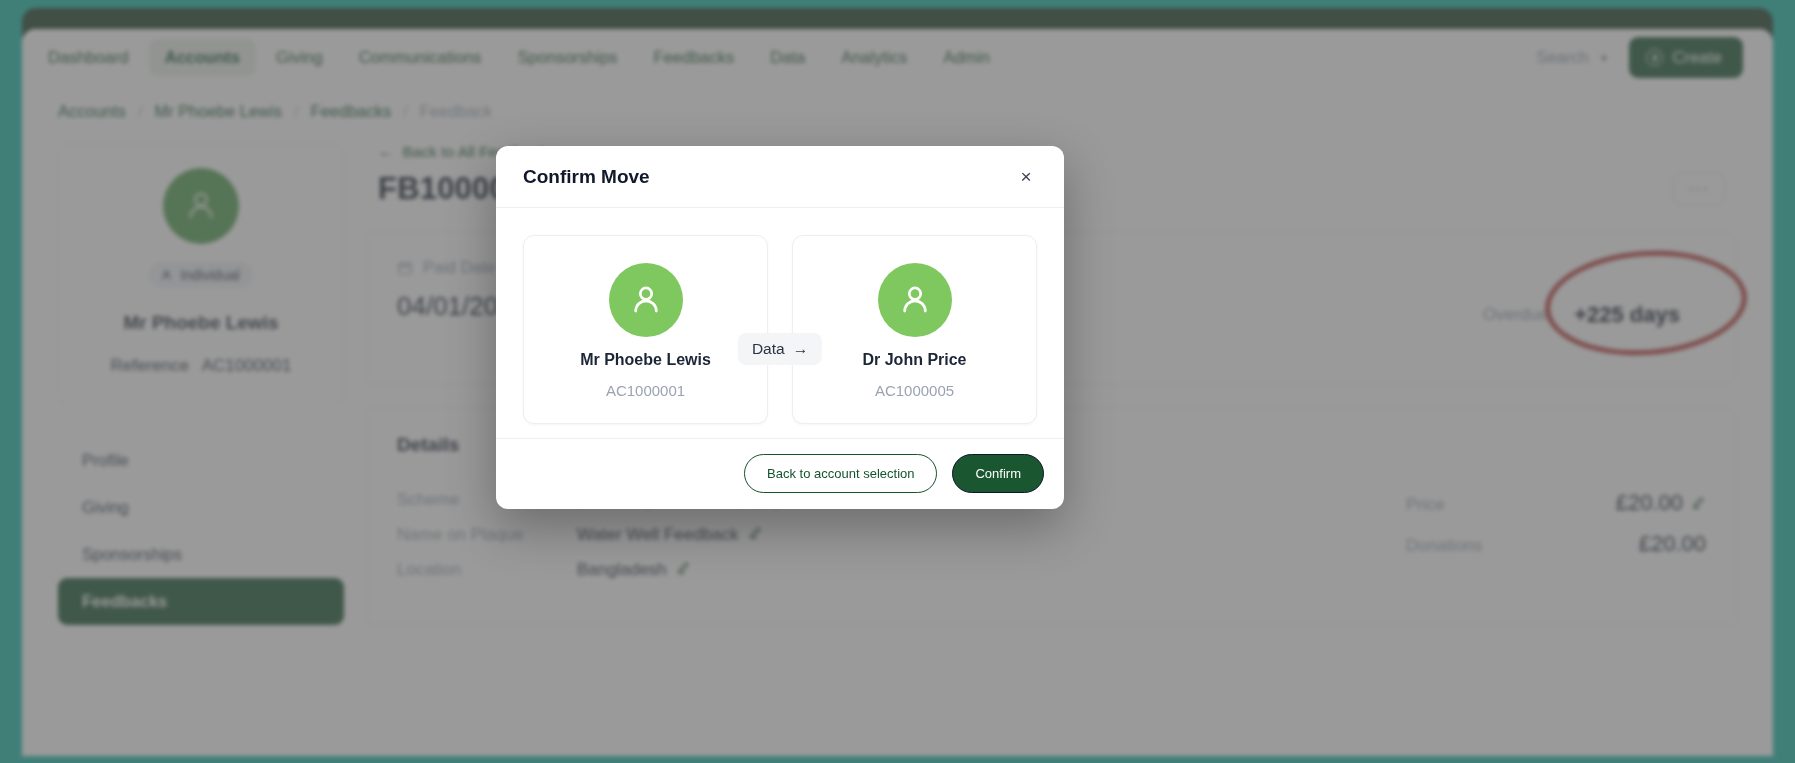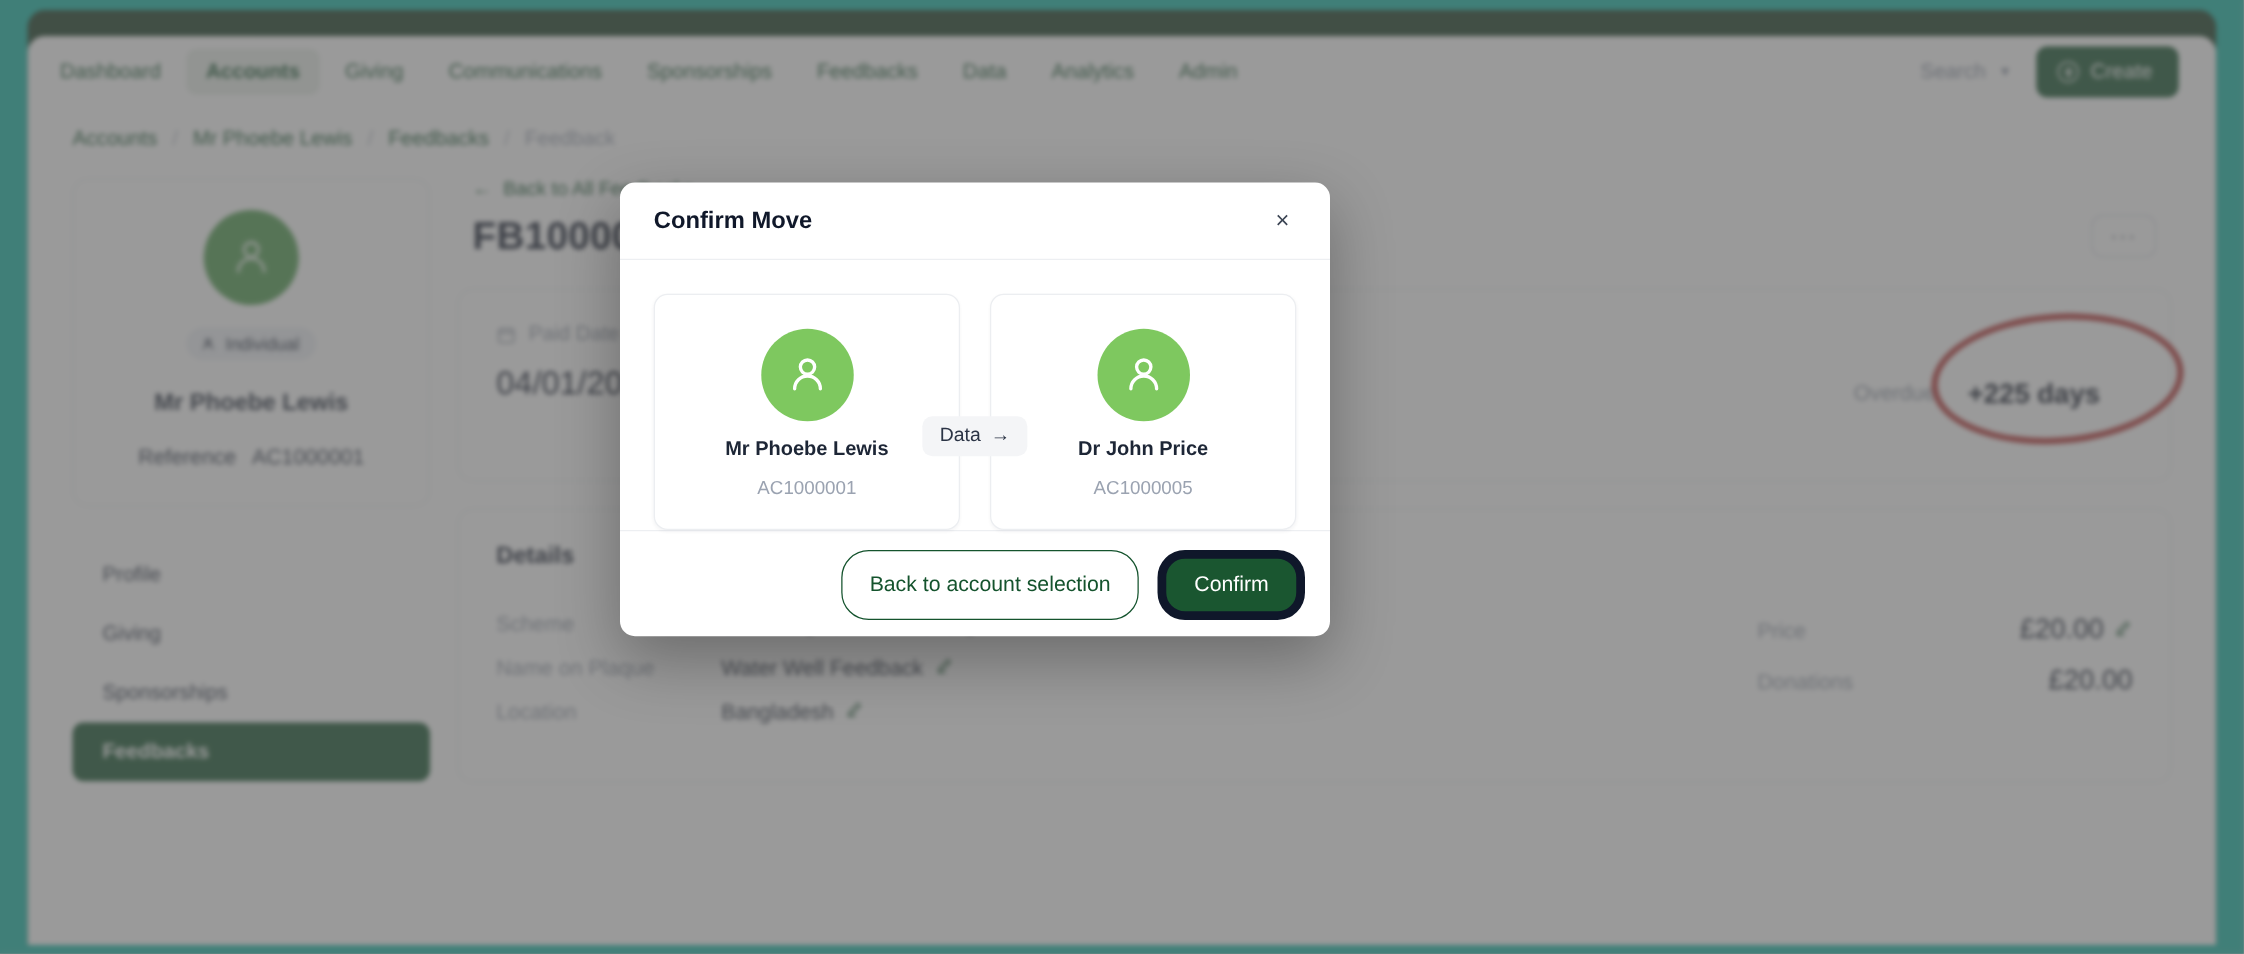--- a/index.html
+++ b/index.html
@@ -294,33 +294,33 @@
     white-space: nowrap;
     z-index: 3;
   }
   .modal-foot {
     flex: none;
     border-top: 1px solid #edeff2;
     padding: 15px 20px 16px;
     display: flex; justify-content: flex-end; gap: 15px;
   }
   .btn {
-    font-size: 17px;
+    font-size: 13px;
     border-radius: 22px;
     padding: 11px 22px;
     cursor: pointer;
     font-family: inherit;
     white-space: nowrap;
   }
   .btn-outline {
     background: #fff; color: #14532d;
     border: 1.3px solid #14532d;
   }
   .btn-solid {
-    background: #1a5630; color: #fff; border: 7px solid #0f172a;
+    background: #1a5630; color: #fff; border: 1px solid #0f172a;
   }
 </style>
 </head>
 <body>
 
 <div id="root">
 
   <div class="app-shell">
     <div class="app-page">
 

